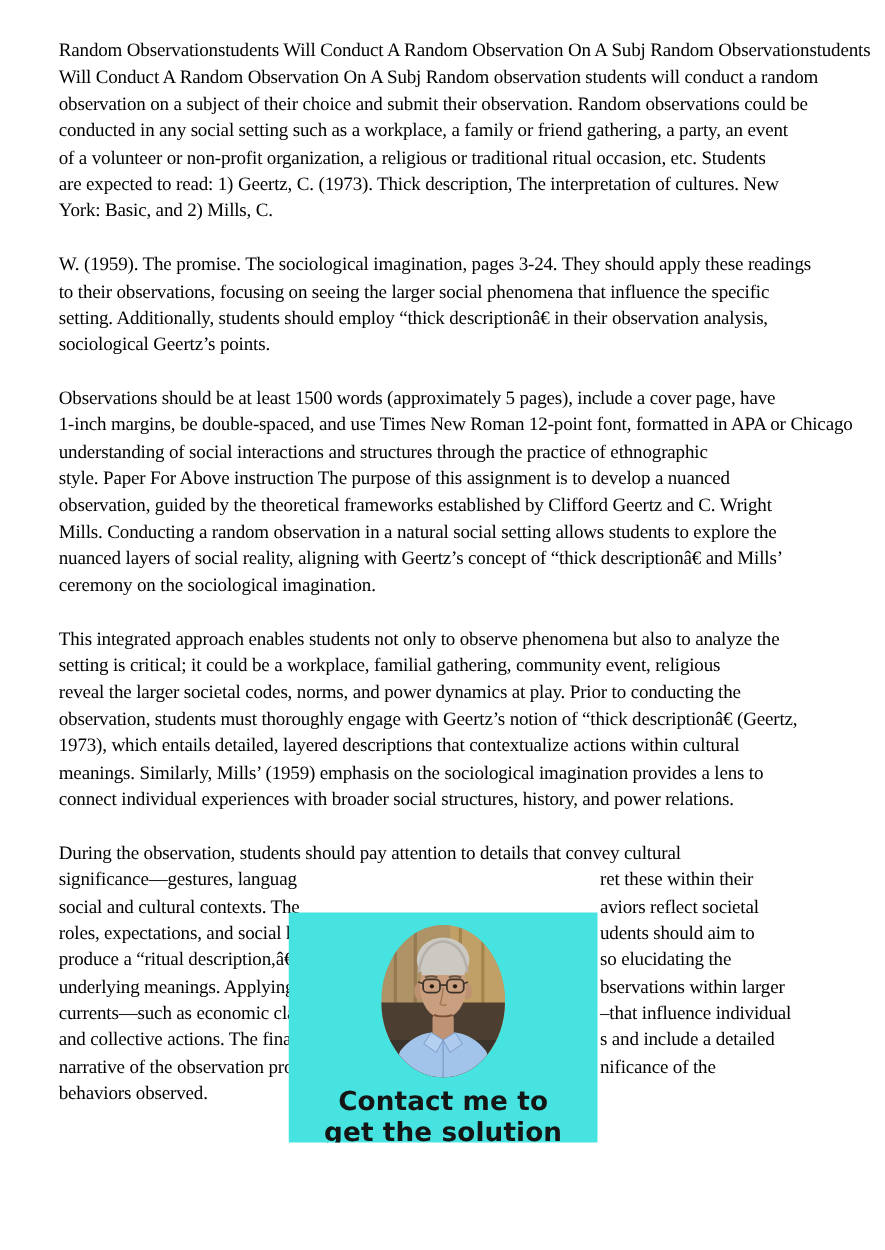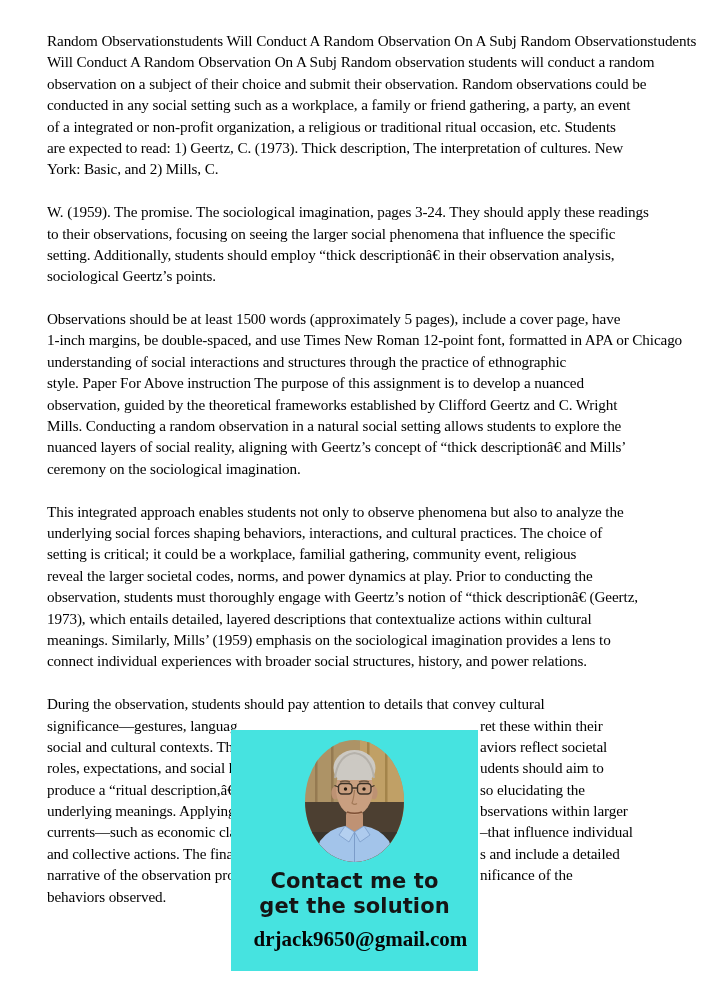--- a/index.html
+++ b/index.html
@@ -15,21 +15,21 @@
   .para { margin:0 0 21.4px 0; }
   .doc-line {
     position:relative; height:21.4px; line-height:21.4px;
     white-space:nowrap;
   }
   .frag-left { display:inline-block; white-space:nowrap; }
   .frag-right { position:absolute; left:433px; top:0; white-space:nowrap; }
 
   
   .ad {
-    position:absolute; left:231px; top:730px; width:247px; height:241px;
+    position:absolute; left:231px; top:730px; width:247px; height:184px;
     background:#46E3E0; z-index:5; text-align:center; overflow:hidden;
   }
   .ad-photo { display:block; width:99px; height:122px; margin:10px auto 0 auto; }
   .ad-headline {
     font-family:"DejaVu Sans", sans-serif; font-weight:bold;
     font-size:21px; line-height:25px; color:#151515; margin-top:7px;
     letter-spacing:0.1px;
   }
   .ad-email {
     font-family:"Liberation Serif", serif; font-weight:bold;
@@ -40,21 +40,21 @@
 <body>
 
 <div class="page">
 
   <div class="doc">
     <div class="para">
         <div class="doc-line">Random Observationstudents Will Conduct A Random Observation On A Subj Random Observationstudents</div>
         <div class="doc-line">Will Conduct A Random Observation On A Subj Random observation students will conduct a random</div>
         <div class="doc-line">observation on a subject of their choice and submit their observation. Random observations could be</div>
         <div class="doc-line">conducted in any social setting such as a workplace, a family or friend gathering, a party, an event</div>
-        <div class="doc-line">of a integrated or non-profit organization, a religious or traditional ritual occasion, etc. Students</div>
+        <div class="doc-line">of a volunteer or non-profit organization, a religious or traditional ritual occasion, etc. Students</div>
         <div class="doc-line">are expected to read: 1) Geertz, C. (1973). Thick description, The interpretation of cultures. New</div>
         <div class="doc-line">York: Basic, and 2) Mills, C.</div>
       </div>
     <div class="para">
         <div class="doc-line">W. (1959). The promise. The sociological imagination, pages 3-24. They should apply these readings</div>
         <div class="doc-line">to their observations, focusing on seeing the larger social phenomena that influence the specific</div>
         <div class="doc-line">setting. Additionally, students should employ “thick descriptionâ€ in their observation analysis,</div>
         <div class="doc-line">sociological Geertz’s points.</div>
       </div>
     <div class="para">
@@ -62,21 +62,20 @@
         <div class="doc-line">1-inch margins, be double-spaced, and use Times New Roman 12-point font, formatted in APA or Chicago</div>
         <div class="doc-line">understanding of social interactions and structures through the practice of ethnographic</div>
         <div class="doc-line">style. Paper For Above instruction The purpose of this assignment is to develop a nuanced</div>
         <div class="doc-line">observation, guided by the theoretical frameworks established by Clifford Geertz and C. Wright</div>
         <div class="doc-line">Mills. Conducting a random observation in a natural social setting allows students to explore the</div>
         <div class="doc-line">nuanced layers of social reality, aligning with Geertz’s concept of “thick descriptionâ€ and Mills’</div>
         <div class="doc-line">ceremony on the sociological imagination.</div>
       </div>
     <div class="para">
         <div class="doc-line">This integrated approach enables students not only to observe phenomena but also to analyze the</div>
-        <div class="doc-line">underlying social forces shaping behaviors, interactions, and cultural practices. The choice of</div>
         <div class="doc-line">setting is critical; it could be a workplace, familial gathering, community event, religious</div>
         <div class="doc-line">reveal the larger societal codes, norms, and power dynamics at play. Prior to conducting the</div>
         <div class="doc-line">observation, students must thoroughly engage with Geertz’s notion of “thick descriptionâ€ (Geertz,</div>
         <div class="doc-line">1973), which entails detailed, layered descriptions that contextualize actions within cultural</div>
         <div class="doc-line">meanings. Similarly, Mills’ (1959) emphasis on the sociological imagination provides a lens to</div>
         <div class="doc-line">connect individual experiences with broader social structures, history, and power relations.</div>
       </div>
     <div class="para">
         <div class="doc-line">During the observation, students should pay attention to details that convey cultural</div>
         <div class="doc-line"><span class="frag-left">significance—gestures, languag</span><span class="frag-right">ret these within their</span></div>

